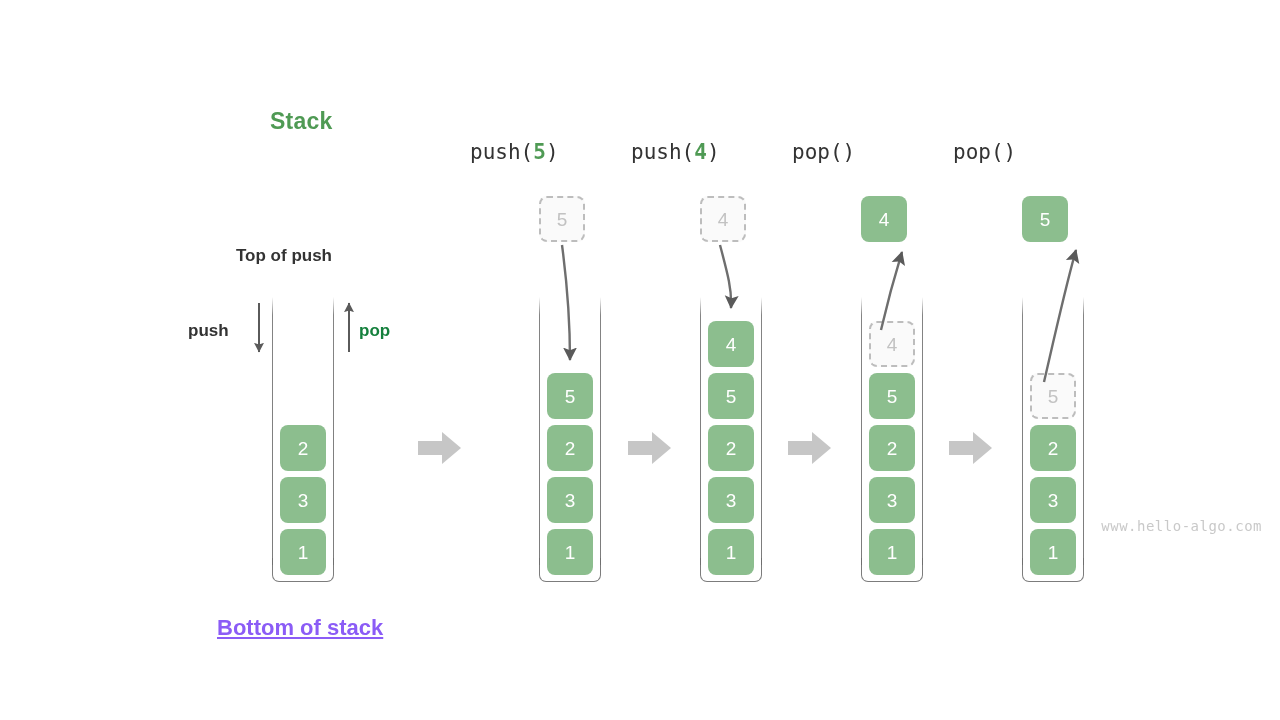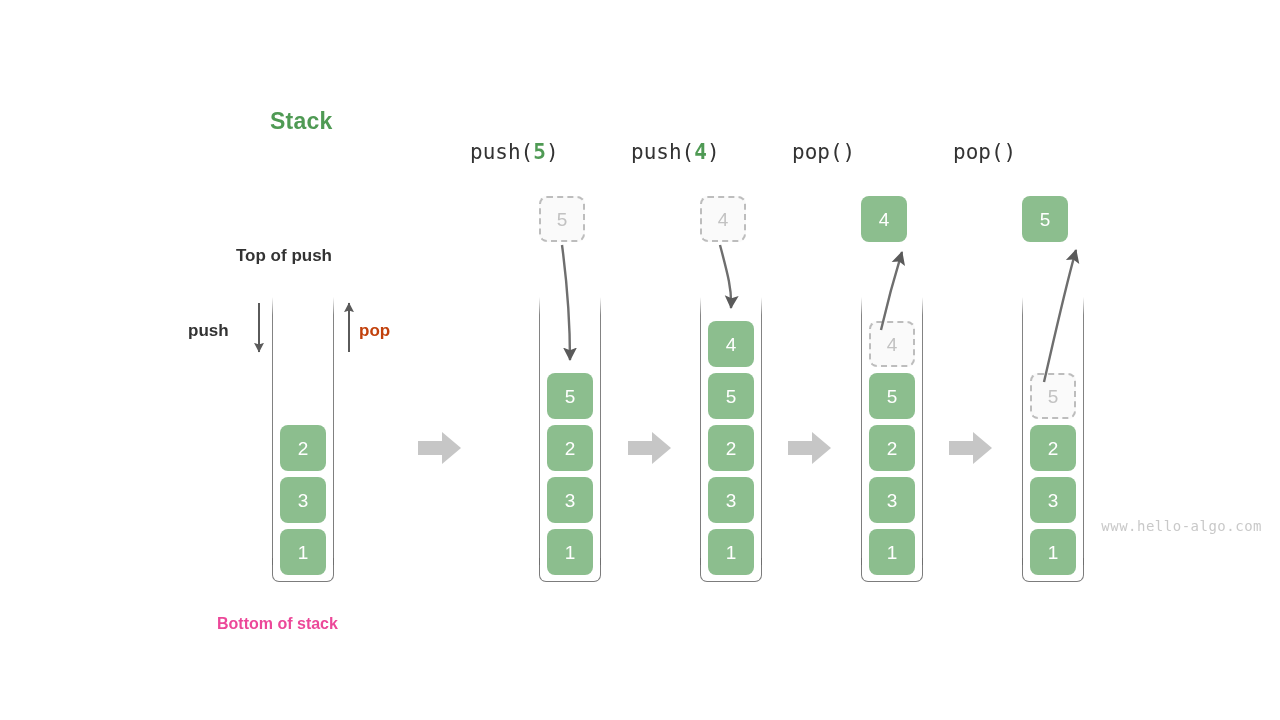--- a/index.html
+++ b/index.html
@@ -42,41 +42,42 @@
     top: 246px;
     font-size: 17px;
     font-weight: bold;
     color: #333333;
     white-space: nowrap;
   }
   .label-bottom {
     position: absolute;
     left: 197px;
     top: 615px;
-    font-size: 16px;
-    font-weight: bold;
-    color: #ec4899;
-    white-space: nowrap;
+    font-size: 22px;
+    font-weight: bold;
+    color: #8b5cf6;
+    white-space: nowrap;
+    text-decoration: underline;
   }
   .label-push {
     position: absolute;
     left: 168px;
     top: 321px;
     font-size: 17px;
     font-weight: bold;
     color: #333333;
     white-space: nowrap;
   }
   .label-pop {
     position: absolute;
     left: 339px;
     top: 321px;
     font-size: 17px;
     font-weight: bold;
-    color: #c2410c;
+    color: #15803d;
     white-space: nowrap;
   }
 
   
   .op-header {
     position: absolute;
     top: 140px;
     width: 200px;
     text-align: left;
     font-family: "DejaVu Sans Mono", "Liberation Mono", monospace;

